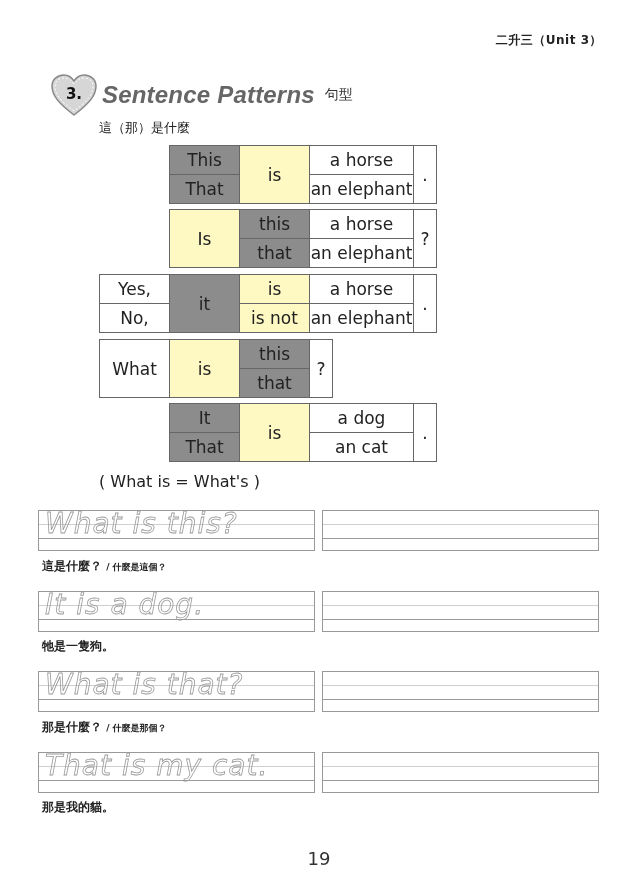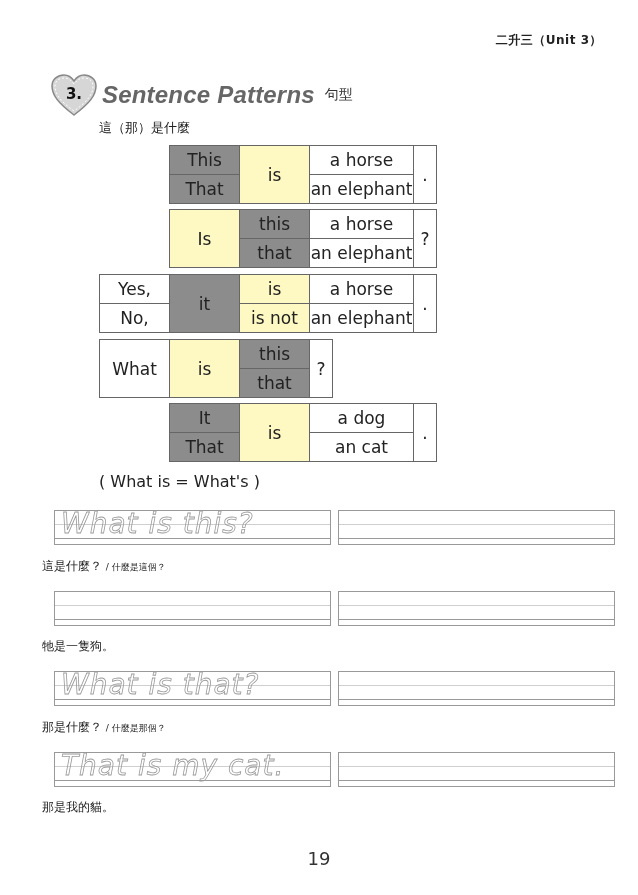--- a/index.html
+++ b/index.html
@@ -23,25 +23,25 @@
   .mid { background: #fef9c3; margin-top: 12px; }
   .white { background: #fff; }
   .ca { width: 70px; }
   .cb { width: 70px; }
   .cc { width: 70px; }
   .cd { width: 104px; }
   .ce { width: 23px; font-size: 18px; }
 
   .note { position: absolute; top: 472px; left: 99px; font-size: 16px; color: #222; }
 
-  .wline { position: absolute; height: 35px; border: 1px solid #999; background: #fff; margin-left: 16px; }
+  .wline { position: absolute; height: 41px; border: 1px solid #999; background: #fff; }
   .wline .l1 { position: absolute; left: 0; right: 0; top: 13px; border-top: 1px solid #cfcfcf; }
   .wline .l2 { position: absolute; left: 0; right: 0; top: 27px; border-top: 1px solid #9a9a9a; }
   .trace { position: absolute; left: 6px; top: -4px; font-family: "DejaVu Sans", sans-serif; font-style: italic; font-size: 28px; color: transparent; -webkit-text-stroke: 0.8px #9a9a9a; letter-spacing: 1px; white-space: nowrap; font-weight: 200; }
-  .zh-line { position: absolute; left: 42px; font-size: 12px; color: #222; }
+  .zh-line { position: absolute; left: 42px; font-size: 12px; color: #222; font-weight: bold; }
   .zh-line .small { font-size: 9px; }
 
   .page-num { position: absolute; top: 848px; left: 0; width: 638px; text-align: center; font-size: 18px; color: #333; }
 </style>
 </head>
 <body>
 
 <div class="unit-label">二升三（Unit 3）</div>
 
 <div class="title-row">
@@ -146,20 +146,21 @@
     <div class="l2"></div>
 </div>
 <div class="zh-line" style="top:558px;">
   <span>這是什麼？</span>
   <span class="small">/ 什麼是這個？</span>
 </div>
 
 <div class="wline" style="top:591px; left:38px; width:277px;">
   <div class="l1"></div>
     <div class="l2"></div>
+  <div class="trace">It is a dog.</div>
 </div>
 <div class="wline" style="top:591px; left:322px; width:277px;">
   <div class="l1"></div>
     <div class="l2"></div>
 </div>
 <div class="zh-line" style="top:638px;">
   <span>牠是一隻狗。</span>
   <span class="small"></span>
 </div>
 

